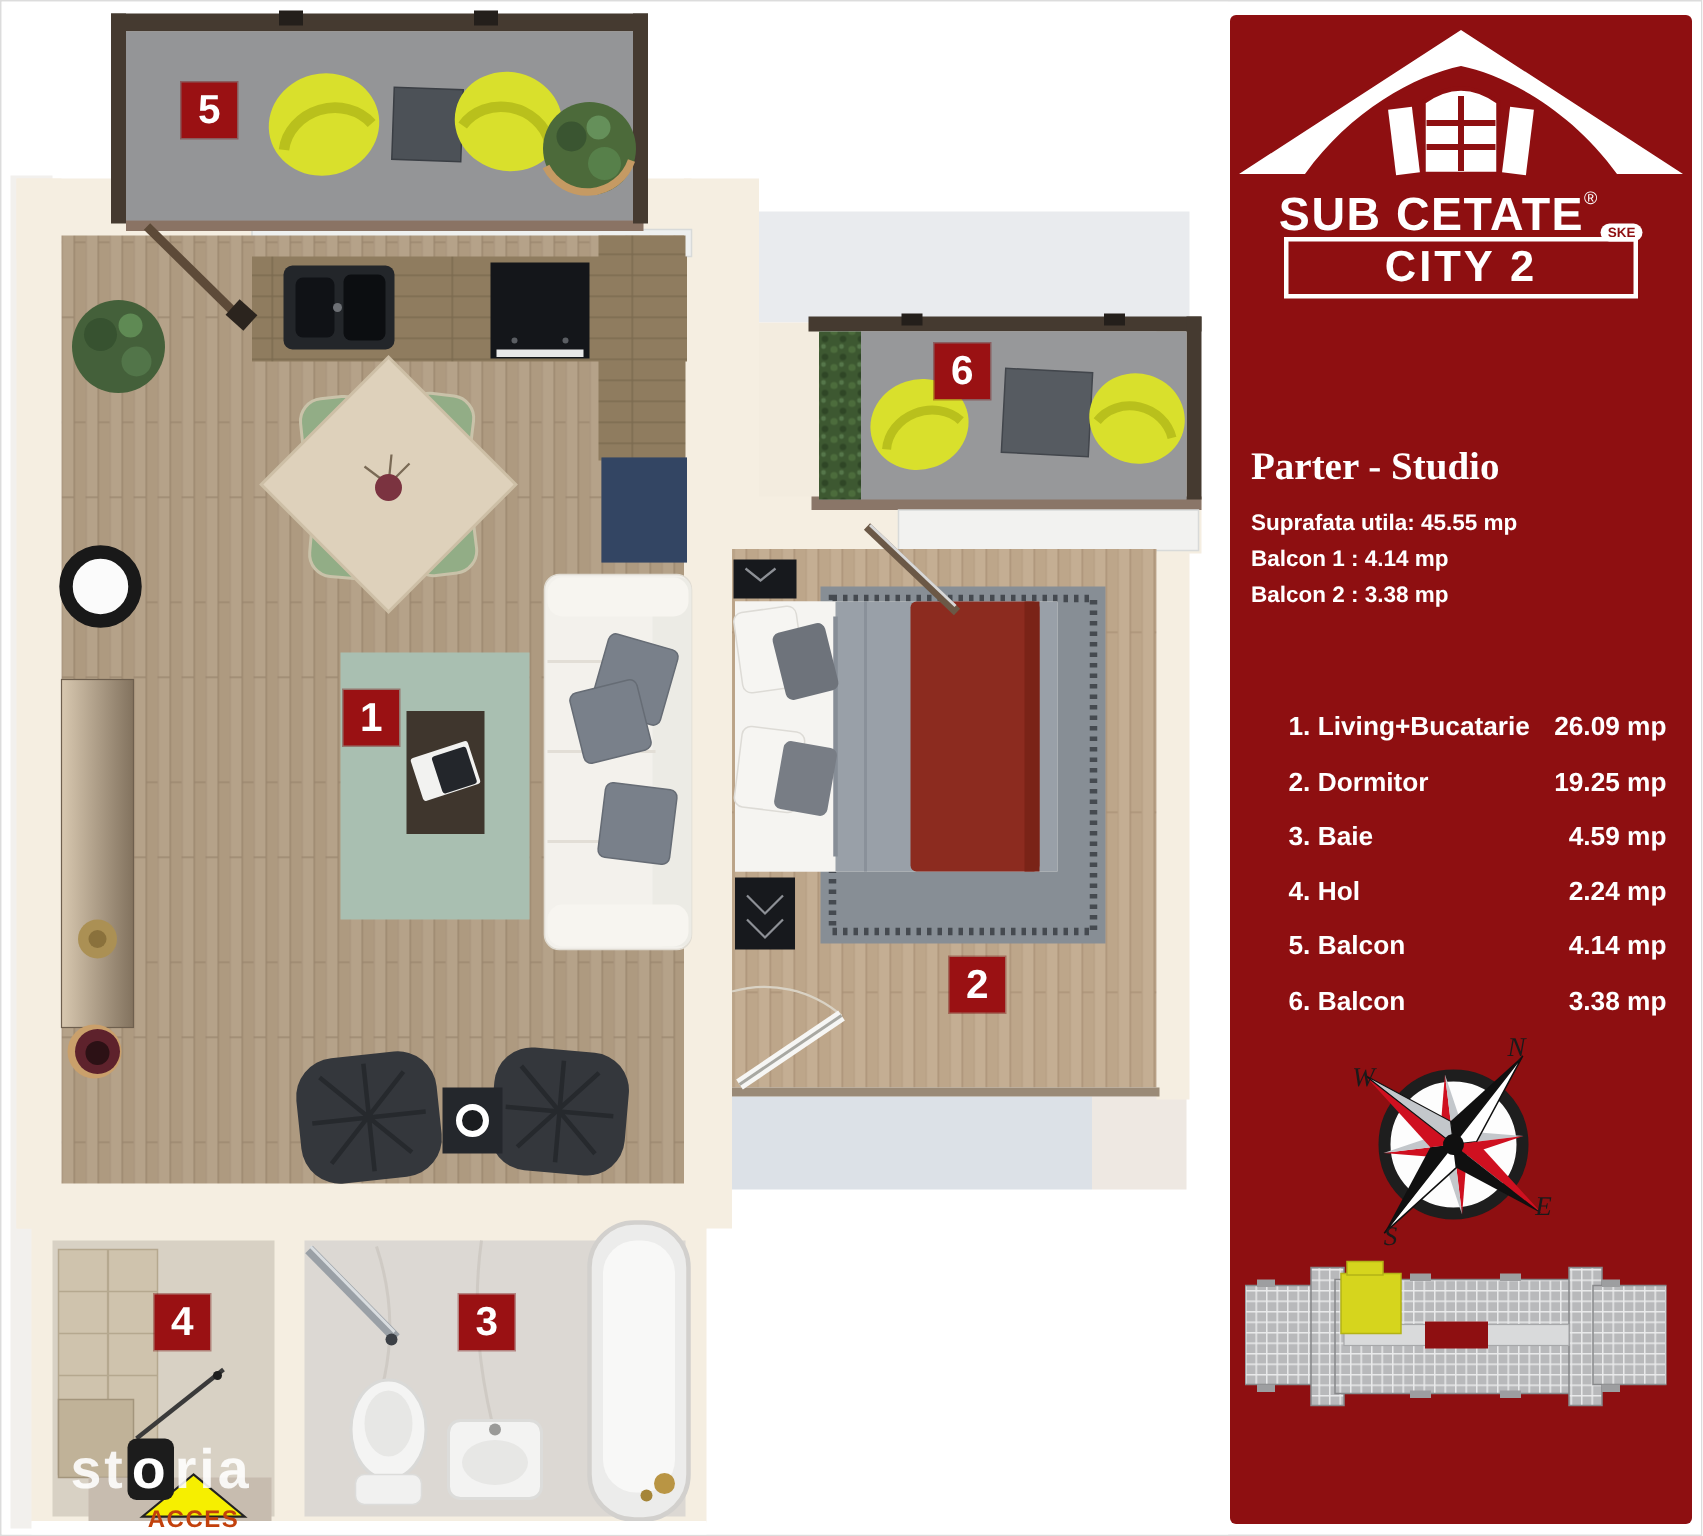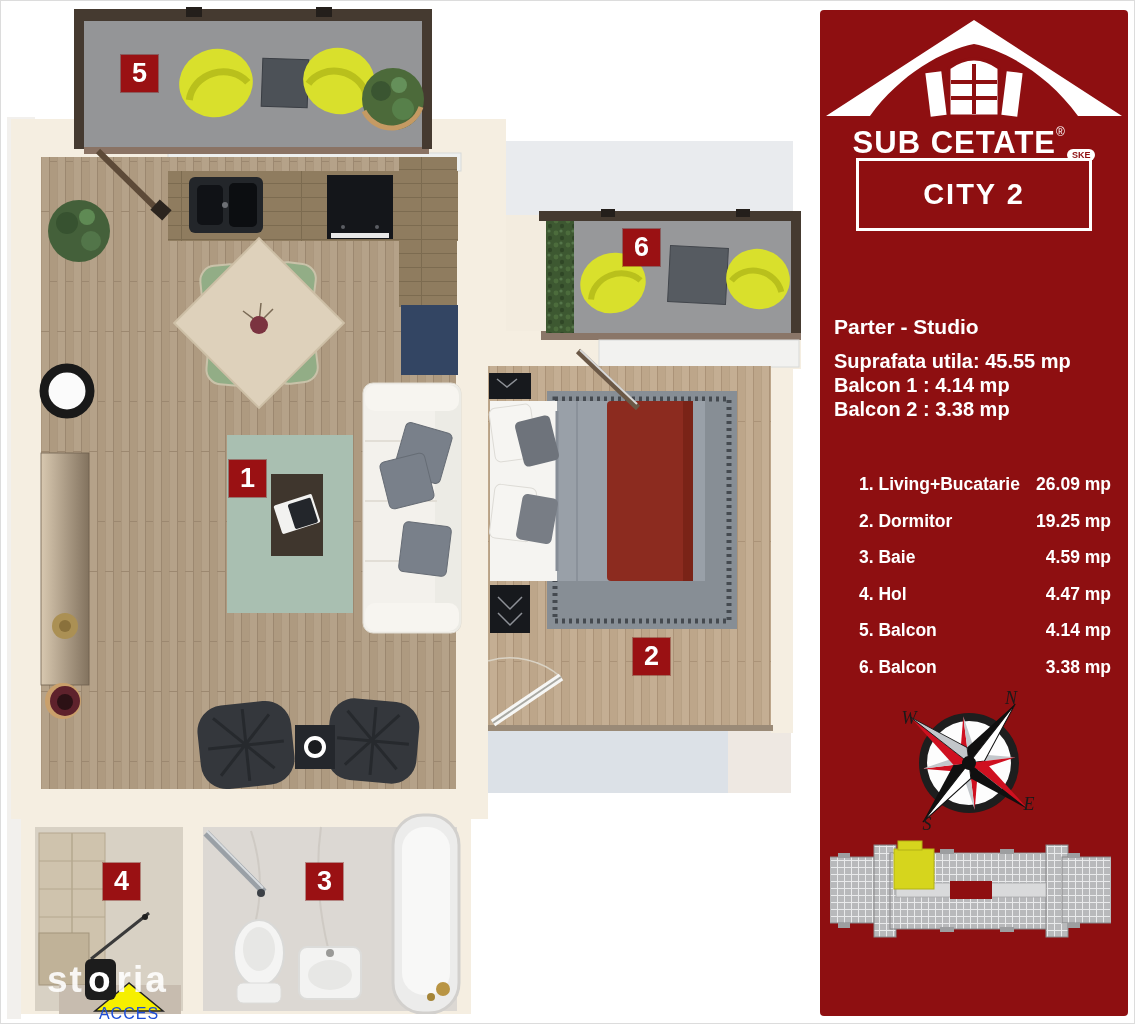--- a/index.html
+++ b/index.html
@@ -8,36 +8,36 @@
 
   
   .badge{position:absolute;width:37px;height:37px;background:#9A1113;color:#fff;
          display:flex;align-items:center;justify-content:center;
          font-size:27px;font-weight:bold;box-shadow:0 0 0 1px rgba(120,10,10,.4);}
   
   .storia{position:absolute;left:46px;top:958px;font-size:37px;font-weight:bold;
           color:rgba(255,255,255,.88);letter-spacing:2px;}
   .storia .o{background:#1c1c1c;color:#fff;border-radius:6px;padding:0 3px;margin:0 1px;}
   .acces{position:absolute;left:90px;top:1004px;width:76px;text-align:center;
-         font-size:16px;font-weight:normal;color:#1d4ed8;letter-spacing:1px;}
+         font-size:16px;font-weight:bold;color:#c2410c;letter-spacing:1px;}
 
   
   .sidebar{position:absolute;left:819px;top:9px;width:308px;height:1006px;
            background:#8E0F11;border-radius:4px;color:#fff;}
   .logo-roof{position:absolute;top:6px;left:4px;}
   .brandrow{position:absolute;top:115px;left:0;right:0;text-align:center;white-space:nowrap;}
   .brandname{font-size:31px;font-weight:bold;letter-spacing:1px;}
   .reg{font-size:12px;vertical-align:top;}
   .ske{display:inline-block;background:#fff;color:#8E0F11;font-size:9px;font-weight:bold;
        border-radius:8px;padding:1px 5px;vertical-align:bottom;margin-left:2px;}
   .city-box{position:absolute;top:148px;left:36px;width:230px;border:3px solid #fff;
-            text-align:center;font-size:29px;font-weight:bold;letter-spacing:2px;padding:17px 0;}
+            text-align:center;font-size:29px;font-weight:bold;letter-spacing:2px;padding:1px 0;}
   .apt-title{position:absolute;top:251px;left:14px;font-size:27px;font-weight:bold;white-space:nowrap;}
-  .apt-floor{position:absolute;top:305px;left:14px;font-size:21px;font-weight:bold;}
-  .apt-lines{position:absolute;top:339px;left:14px;font-size:20px;font-weight:bold;line-height:24px;}
+  .apt-floor{position:absolute;top:286px;left:14px;font-size:26px;font-weight:bold;font-family:Liberation Serif, serif;}
+  .apt-lines{position:absolute;top:327px;left:14px;font-size:15px;font-weight:bold;line-height:24px;}
   .legend{position:absolute;top:464px;left:15px;right:17px;}
   .legend-row{display:flex;justify-content:space-between;height:36.5px;
               font-size:17.5px;font-weight:bold;margin-left:24px;}
   .compass{position:absolute;left:64px;top:668px;}
   .keyplan{position:absolute;left:10px;top:829px;}
 </style>
 </head>
 <body>
 
 <div class="stage">
@@ -383,21 +383,21 @@
       <div class="legend-row">
           <span>2. Dormitor</span>
           <span>19.25 mp</span>
         </div>
       <div class="legend-row">
           <span>3. Baie</span>
           <span>4.59 mp</span>
         </div>
       <div class="legend-row">
           <span>4. Hol</span>
-          <span>4.47 mp</span>
+          <span>2.24 mp</span>
         </div>
       <div class="legend-row">
           <span>5. Balcon</span>
           <span>4.14 mp</span>
         </div>
       <div class="legend-row">
           <span>6. Balcon</span>
           <span>3.38 mp</span>
         </div>
     </div>

